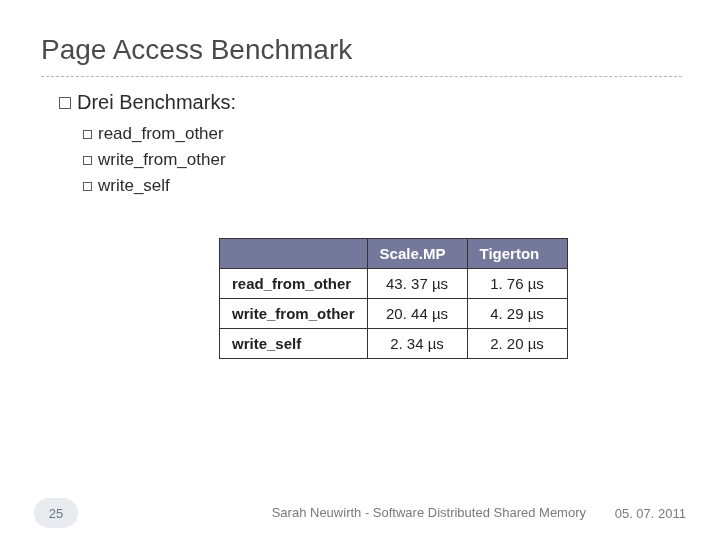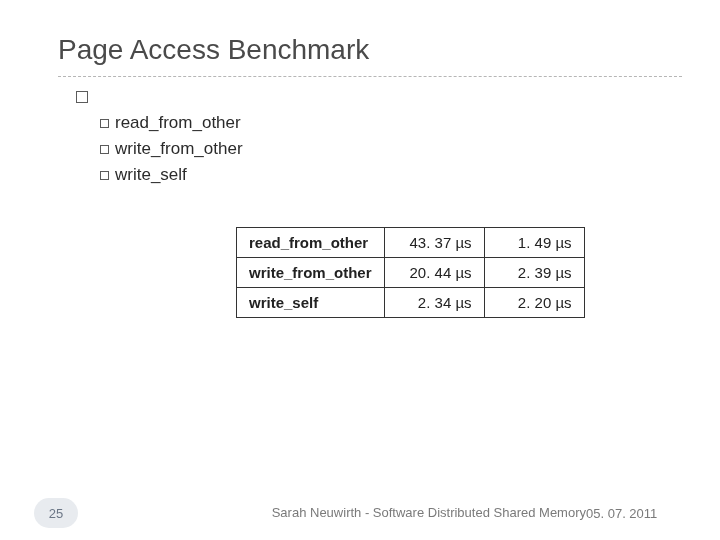--- a/index.html
+++ b/index.html
@@ -1,74 +1,80 @@
 <!DOCTYPE html>
 <html><head>
 <meta charset="utf-8">
 <style>
   * { box-sizing: border-box; margin: 0; padding: 0; }
   html, body { width: 720px; height: 540px; font-family: Arial, Helvetica, sans-serif; background: #fff; color: #222; }
-  .slide { width: 720px; height: 540px; position: relative; padding: 34px 38px 0 58px; }
+  .slide { width: 720px; height: 540px; position: relative; padding: 34px 38px 0 41px; }
   .title { font-size: 28px; font-weight: 400; color: #4a4a4a; margin-bottom: 10px; }
   .hr { border: none; border-top: 1px dashed #b6b6b6; width: 100%; height: 0; }
   .content { padding: 14px 0 0 18px; }
   .line-main { font-size: 20px; color: #2b2b2b; display: flex; align-items: center; gap: 6px; margin-bottom: 10px; }
   .sub { padding-left: 24px; }
   .line-sub { font-size: 17px; color: #2b2b2b; display: flex; align-items: center; gap: 6px; margin-bottom: 6px; }
   .bullet { width: 12px; height: 12px; border: 1.5px solid #5b5b5b; display: inline-block; flex-shrink: 0; }
   .bullet-sm { width: 9px; height: 9px; border: 1.3px solid #5b5b5b; display: inline-block; flex-shrink: 0; }
   .table-wrap { margin: 42px 0 0 160px; }
   table { border-collapse: collapse; }
   th, td { border: 1px solid #333; padding: 6px 12px; font-size: 15px; text-align: left; min-width: 100px; }
   th { background: #74789a; color: #fff; font-weight: 700; border: 1px solid #333; }
   th.corner { background: #74789a; }
-  td.num { text-align: right; margin-top: 8px; }
+  td.num { text-align: center; margin-top: 8px; }
   td.label { font-weight: 700; }
   .footer { position: absolute; bottom: 12px; left: 0; width: 720px; display: flex; align-items: center; font-size: 13px; color: #7a7a7a; padding: 0 34px; }
   .page-box { width: 44px; height: 30px; background: #e8ebef; color: #6b7686; display: flex; align-items: center; justify-content: center; font-size: 13px; margin-right: 20px; border-radius: 15px; }
   .footer-center { flex: 1; text-align: right; line-height: 1.25; }
-  .footer-right { width: 100px; }
+  .footer-right { width: 100px; text-align: right; }
 </style>
 </head>
 <body>
 
 <div class="slide">
   <h1 class="title">Page Access Benchmark</h1>
   <hr class="hr">
   <div class="content">
     <div class="line-main">
       <span class="bullet"></span>
+      <span>Drei Benchmarks:</span>
     </div>
     <div class="sub">
       <div class="line-sub">
         <span class="bullet-sm"></span>
         <span>read_from_other</span>
       </div>
       <div class="line-sub">
         <span class="bullet-sm"></span>
         <span>write_from_other</span>
       </div>
       <div class="line-sub">
         <span class="bullet-sm"></span>
         <span>write_self</span>
       </div>
     </div>
 
     <div class="table-wrap">
       <table>
         <tbody>
+            <tr>
+          <th class="corner"></th>
+          <th>Scale.MP</th>
+          <th>Tigerton</th>
+        </tr>
         <tr>
           <td class="label">read_from_other</td>
           <td class="num">43. 37 µs</td>
-          <td class="num">1. 49 µs</td>
+          <td class="num">1. 76 µs</td>
         </tr>
         <tr>
           <td class="label">write_from_other</td>
           <td class="num">20. 44 µs</td>
-          <td class="num">2. 39 µs</td>
+          <td class="num">4. 29 µs</td>
         </tr>
         <tr>
           <td class="label">write_self</td>
           <td class="num">2. 34 µs</td>
           <td class="num">2. 20 µs</td>
         </tr>
       </tbody>
         </table>
     </div>
   </div>

